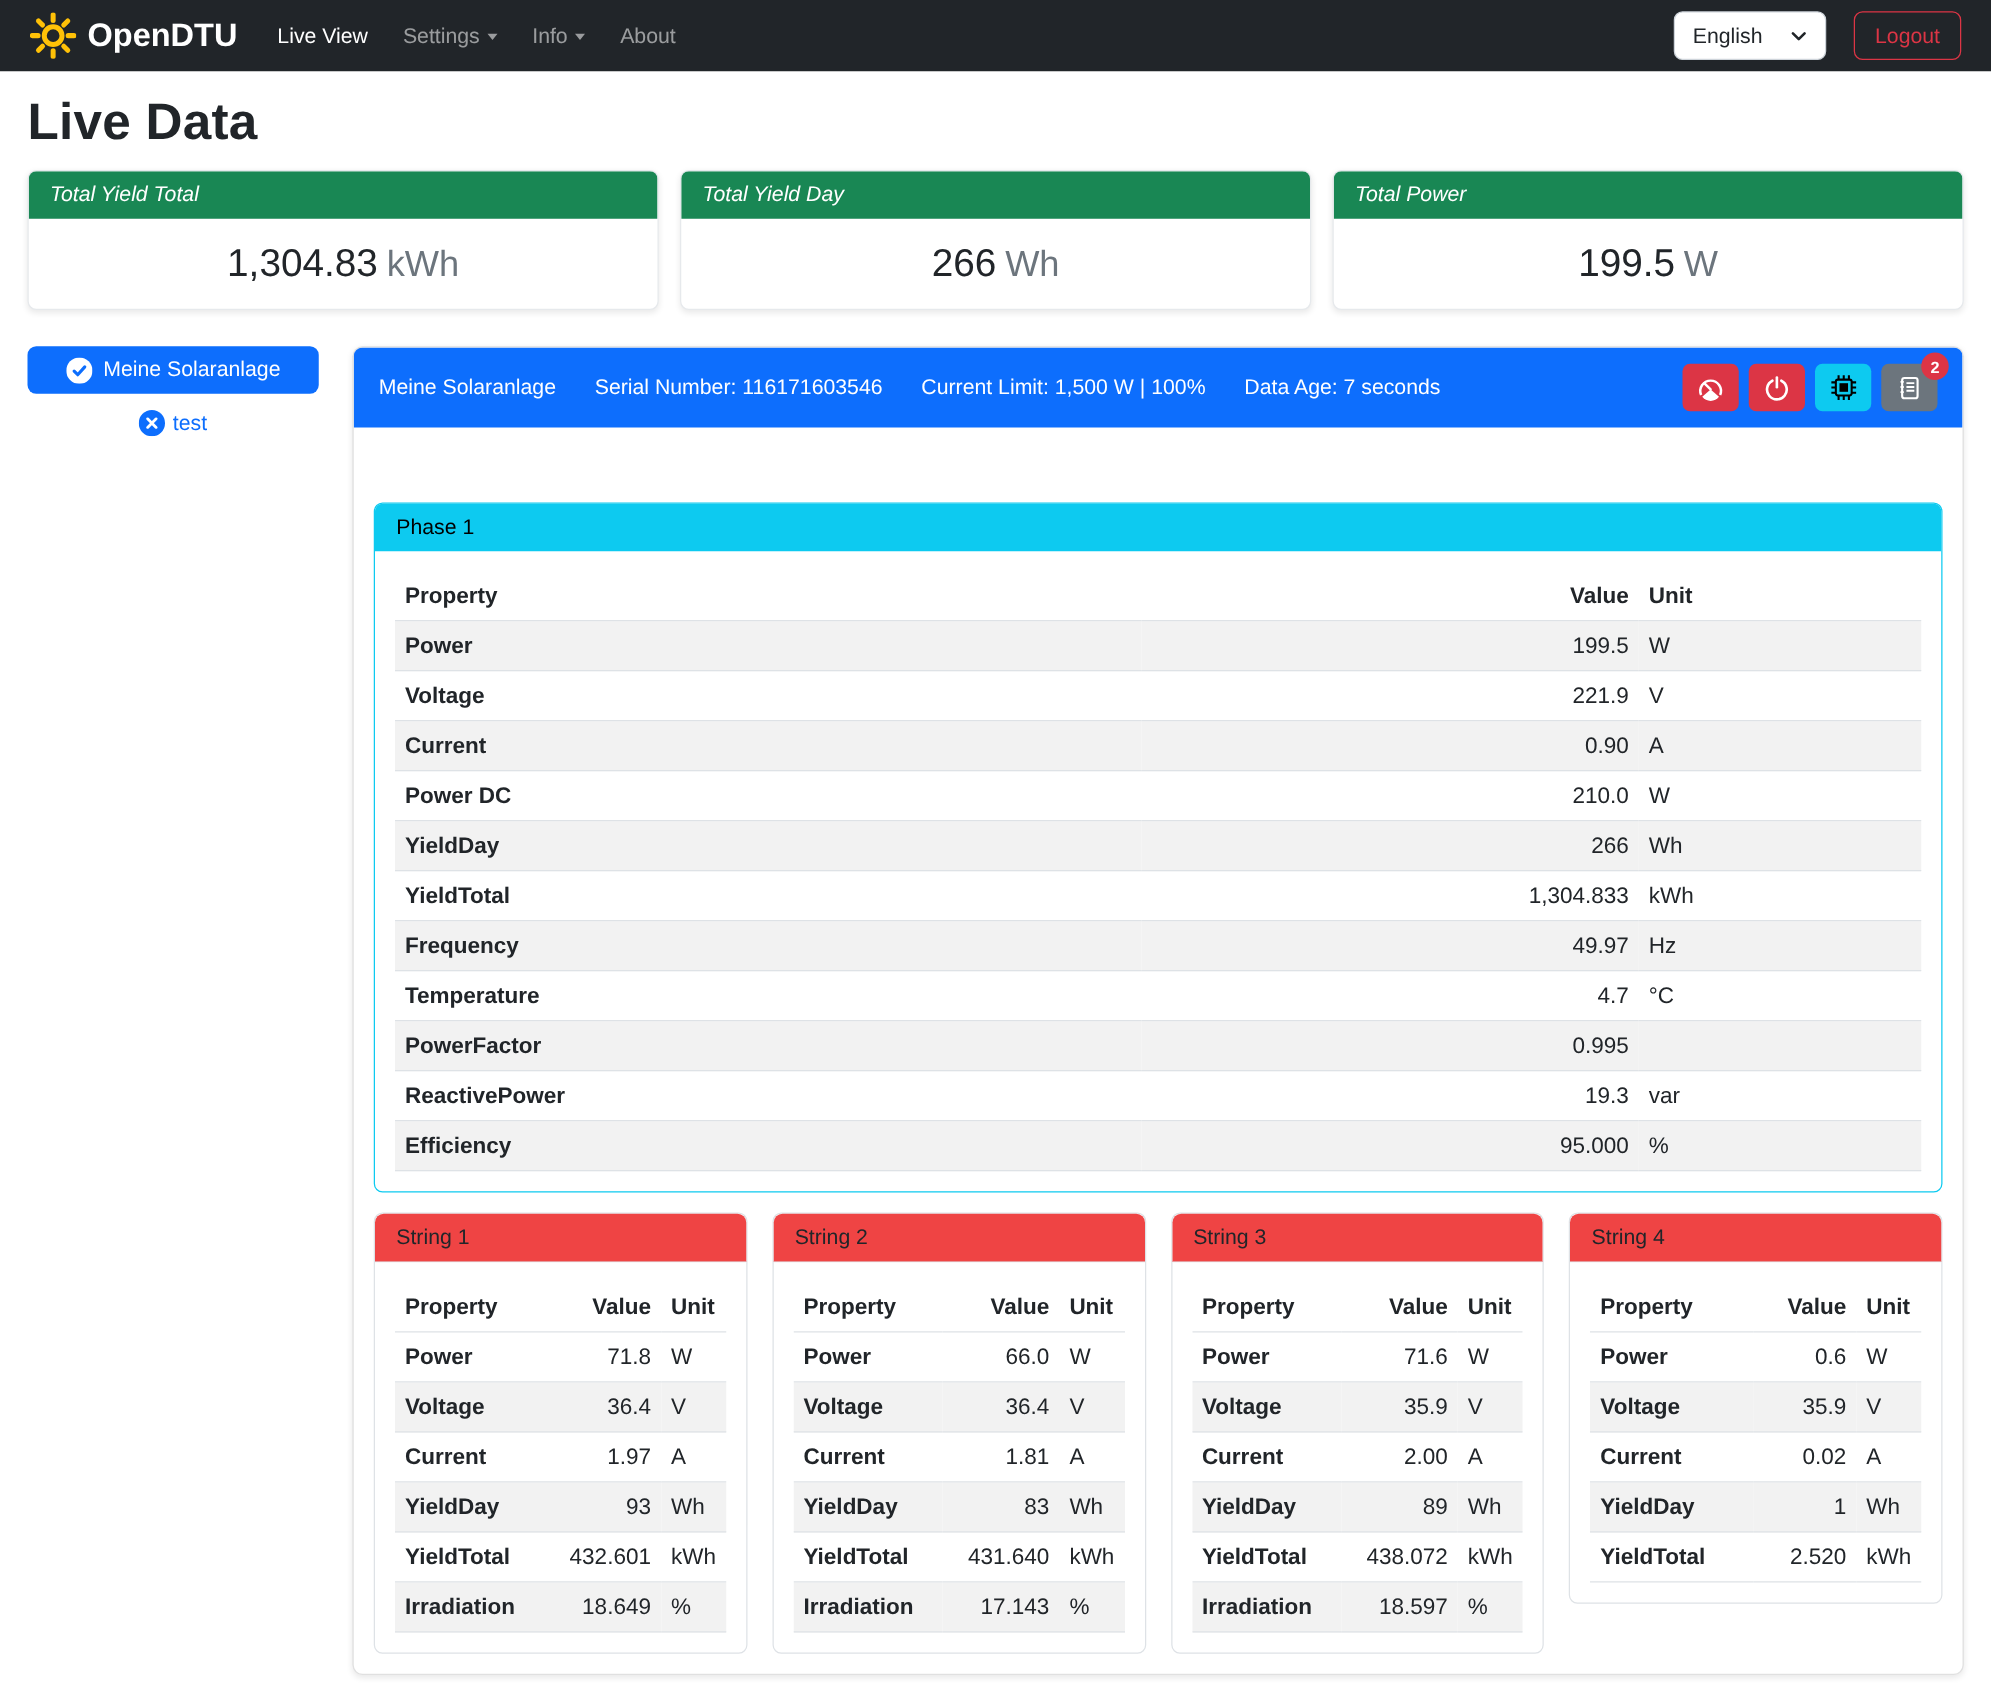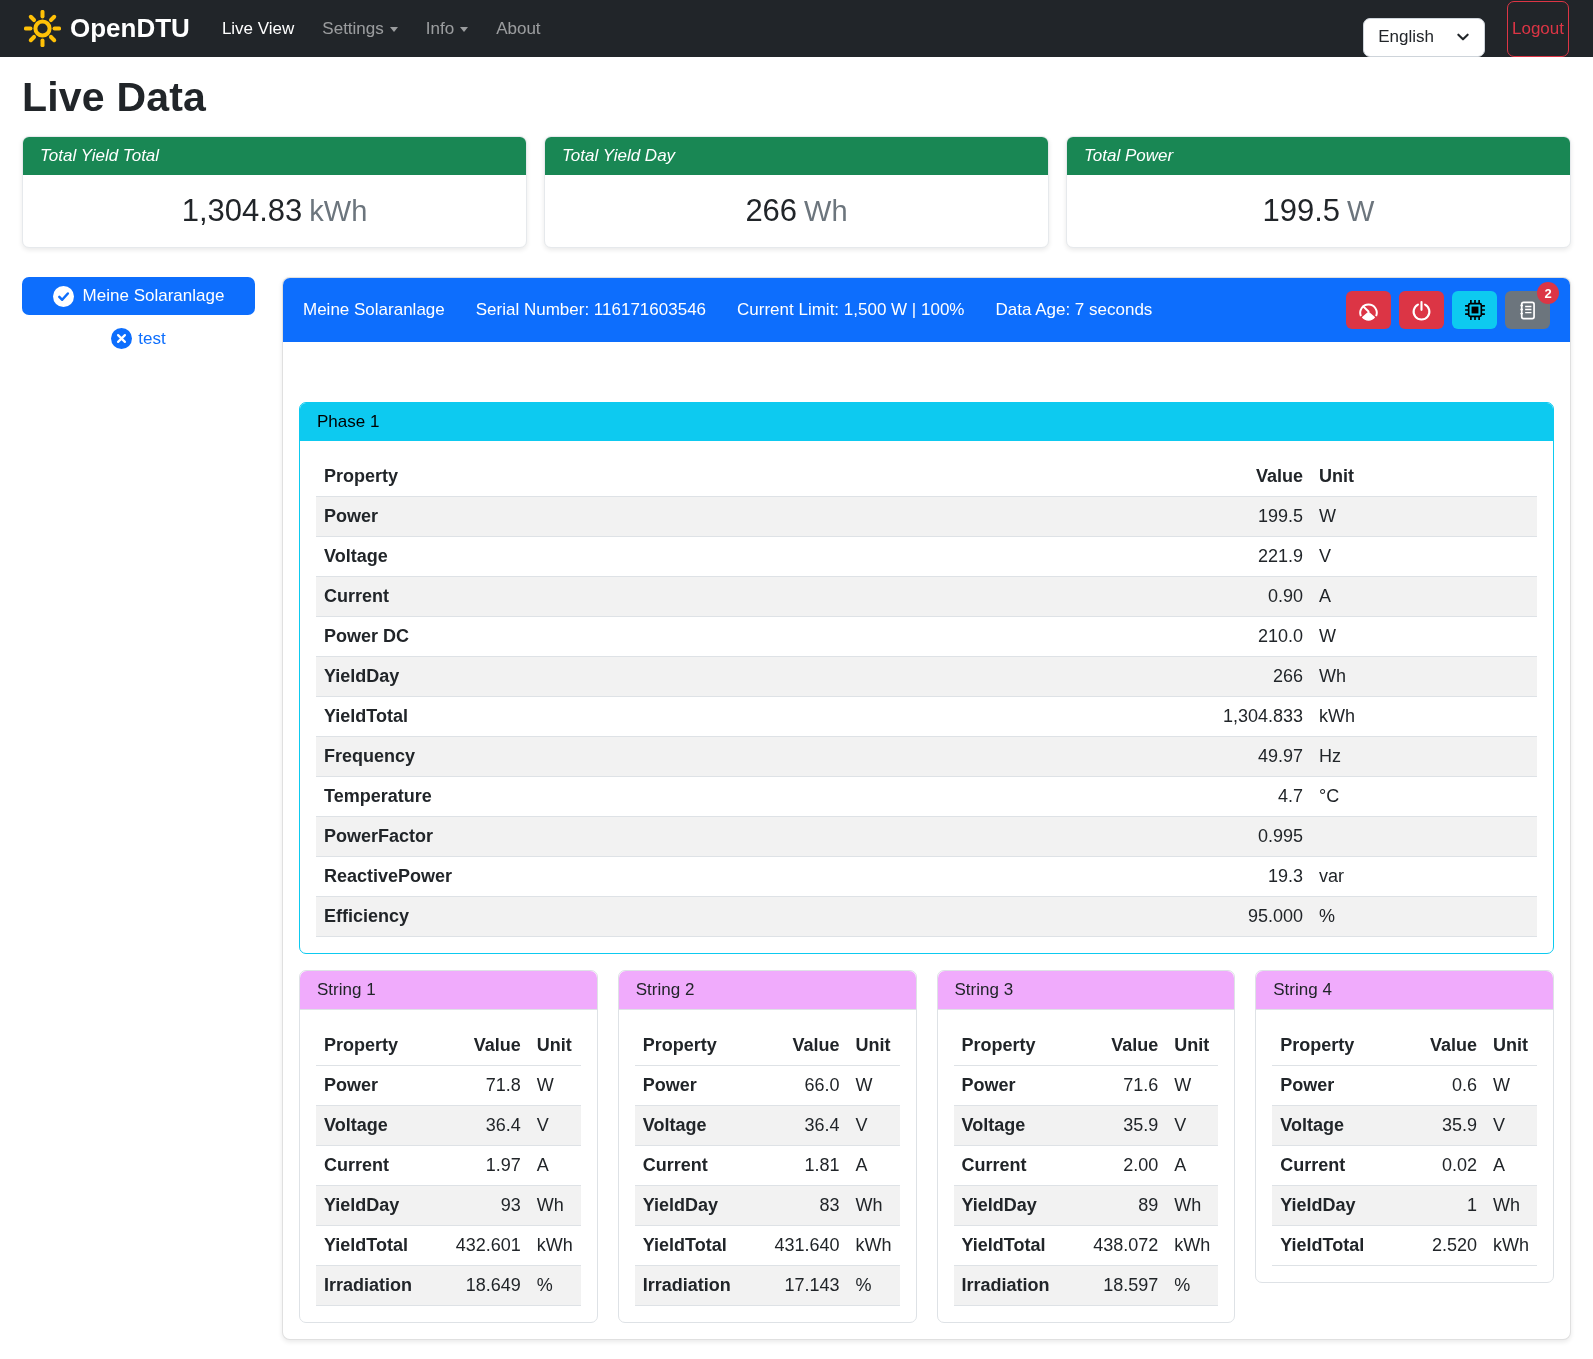--- a/index.html
+++ b/index.html
@@ -27,21 +27,21 @@
     border-top:5px solid currentColor;
   }
   .nav-right { margin-left:auto; display:flex; align-items:flex-end; gap:22px; }
   .lang-select {
     background:#fff; color:#212529; border:1px solid #ced4da; border-radius:7px;
     height:39px; padding:0 14px; display:flex; align-items:center; gap:22px;
     font-size:17px; cursor:pointer;
   }
   .logout-btn {
     background:transparent; color:#dc3545; border:1px solid #dc3545; border-radius:7px;
-    height:56px; padding:0 4px; font-size:17px; font-family:inherit; cursor:pointer;
+    height:39px; padding:0 16px; font-size:17px; font-family:inherit; cursor:pointer;
   }
 
   
   .container { padding:0 22px; }
   h1.page-title { font-size:41px; font-weight:600; margin:17px 0 15px; letter-spacing:0.2px; }
 
   .summary-row { display:flex; gap:17px; }
   .scard {
     flex:1; background:#fff; border:1px solid #e6e9ec; border-radius:7px;
     box-shadow:0 2px 5px rgba(0,0,0,.09); overflow:hidden;
@@ -94,21 +94,21 @@
   .data-table tr { border-bottom:1px solid #dee2e6; }
   .data-table th:nth-child(2), .data-table td:nth-child(2) { text-align:right; }
   .phase-table th:nth-child(3), .phase-table td:nth-child(3) { width:226px; }
   .string-table th:nth-child(3), .string-table td:nth-child(3) { width:52px; }
   .phase-table tbody tr:nth-child(odd) { background:#f2f2f2; }
   .string-table tbody tr:nth-child(even) { background:#f2f2f2; }
 
   .strings-row { display:flex; gap:20px; align-items:flex-start; margin-top:16px; }
   .string-card { flex:1; background:#fff; border:1px solid #dee2e6; border-radius:7px; }
   .string-header {
-    background:#f0abfc; border-bottom:1px solid #dee2e6; padding:9px 17px;
+    background:#ef4444; border-bottom:1px solid #dee2e6; padding:9px 17px;
     font-size:17px; border-radius:7px 7px 0 0;
   }
 
   svg { display:block; }
 </style>
 </head>
 <body>
 
 <nav class="navbar">
   <div class="brand">

